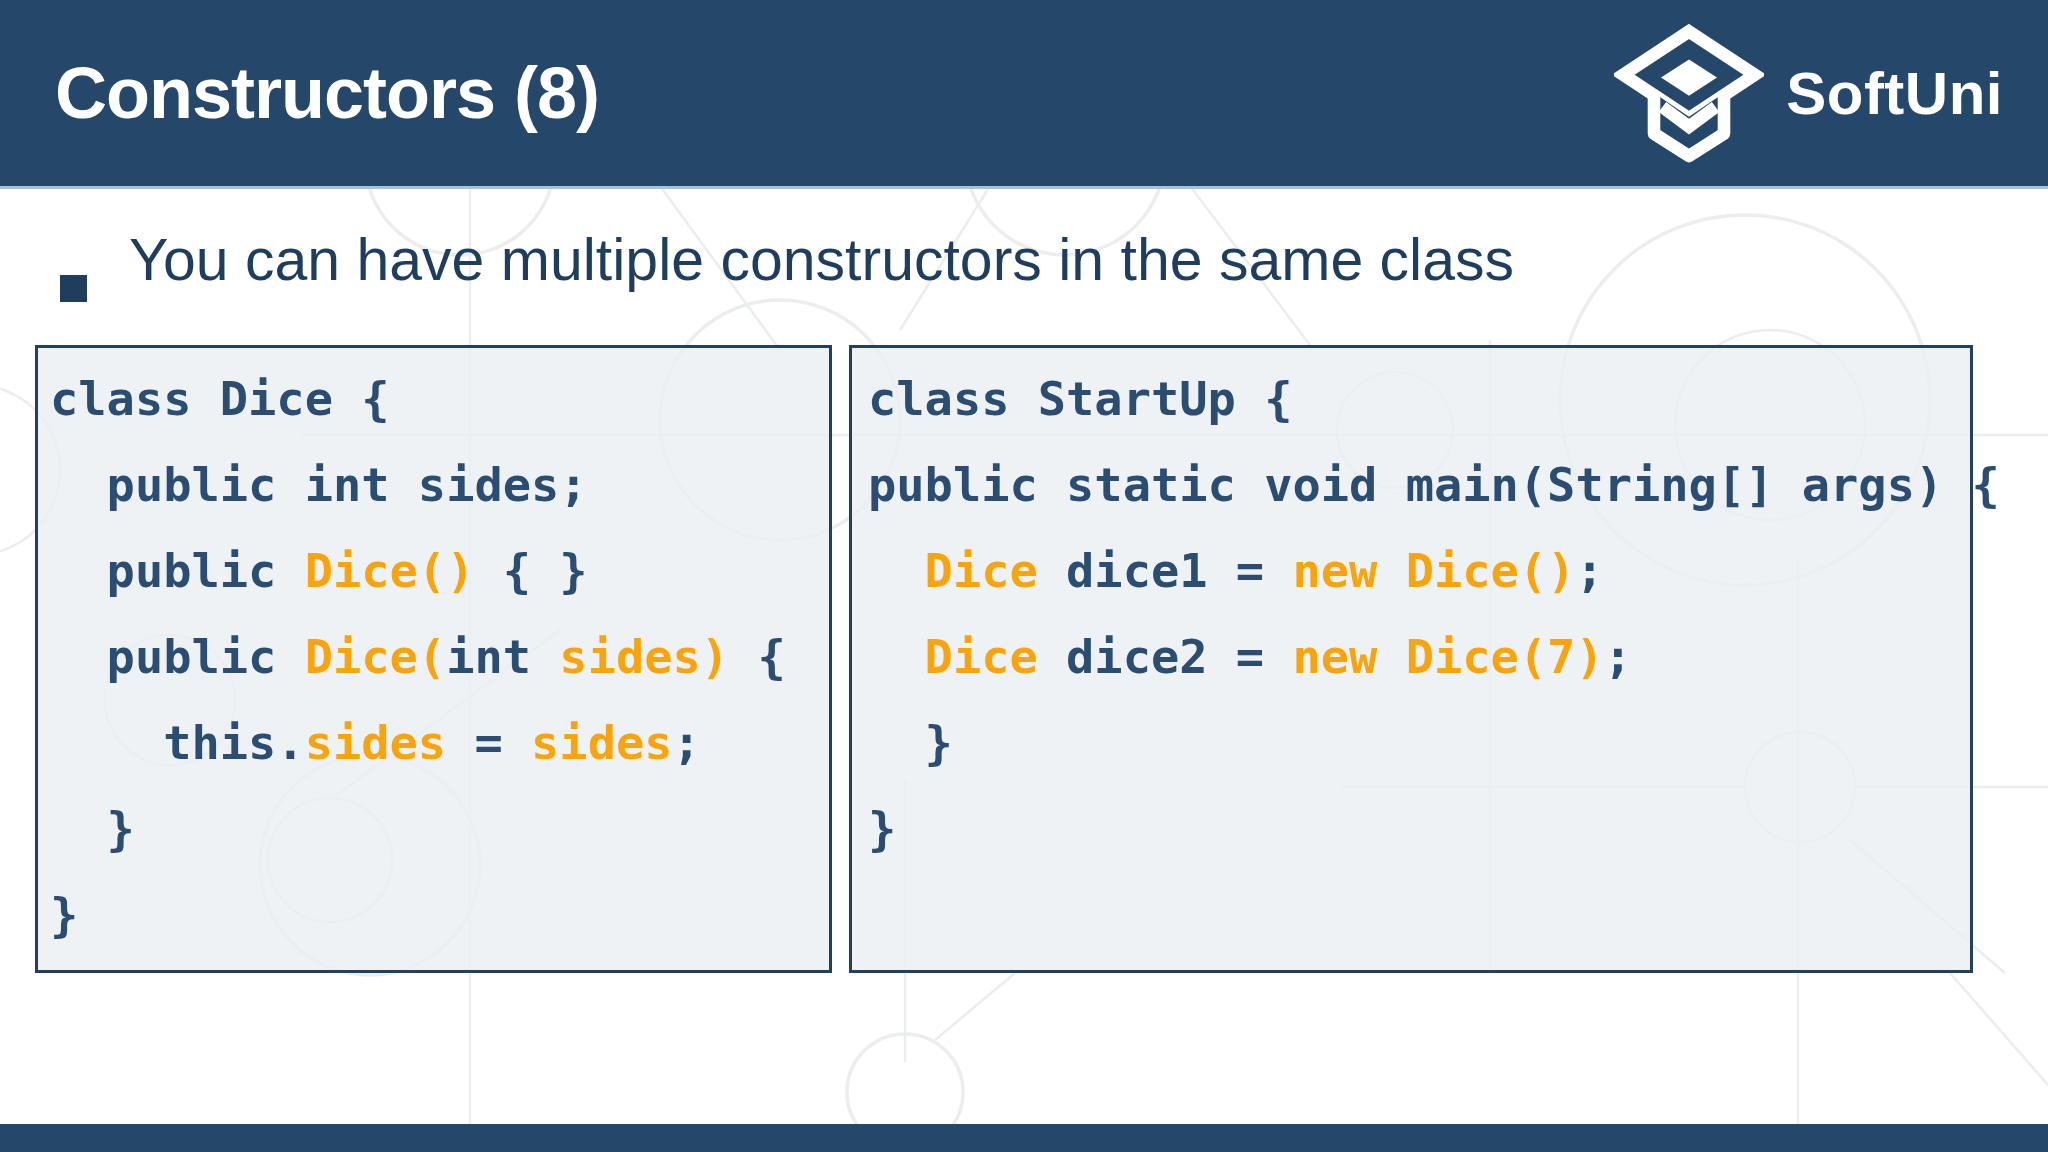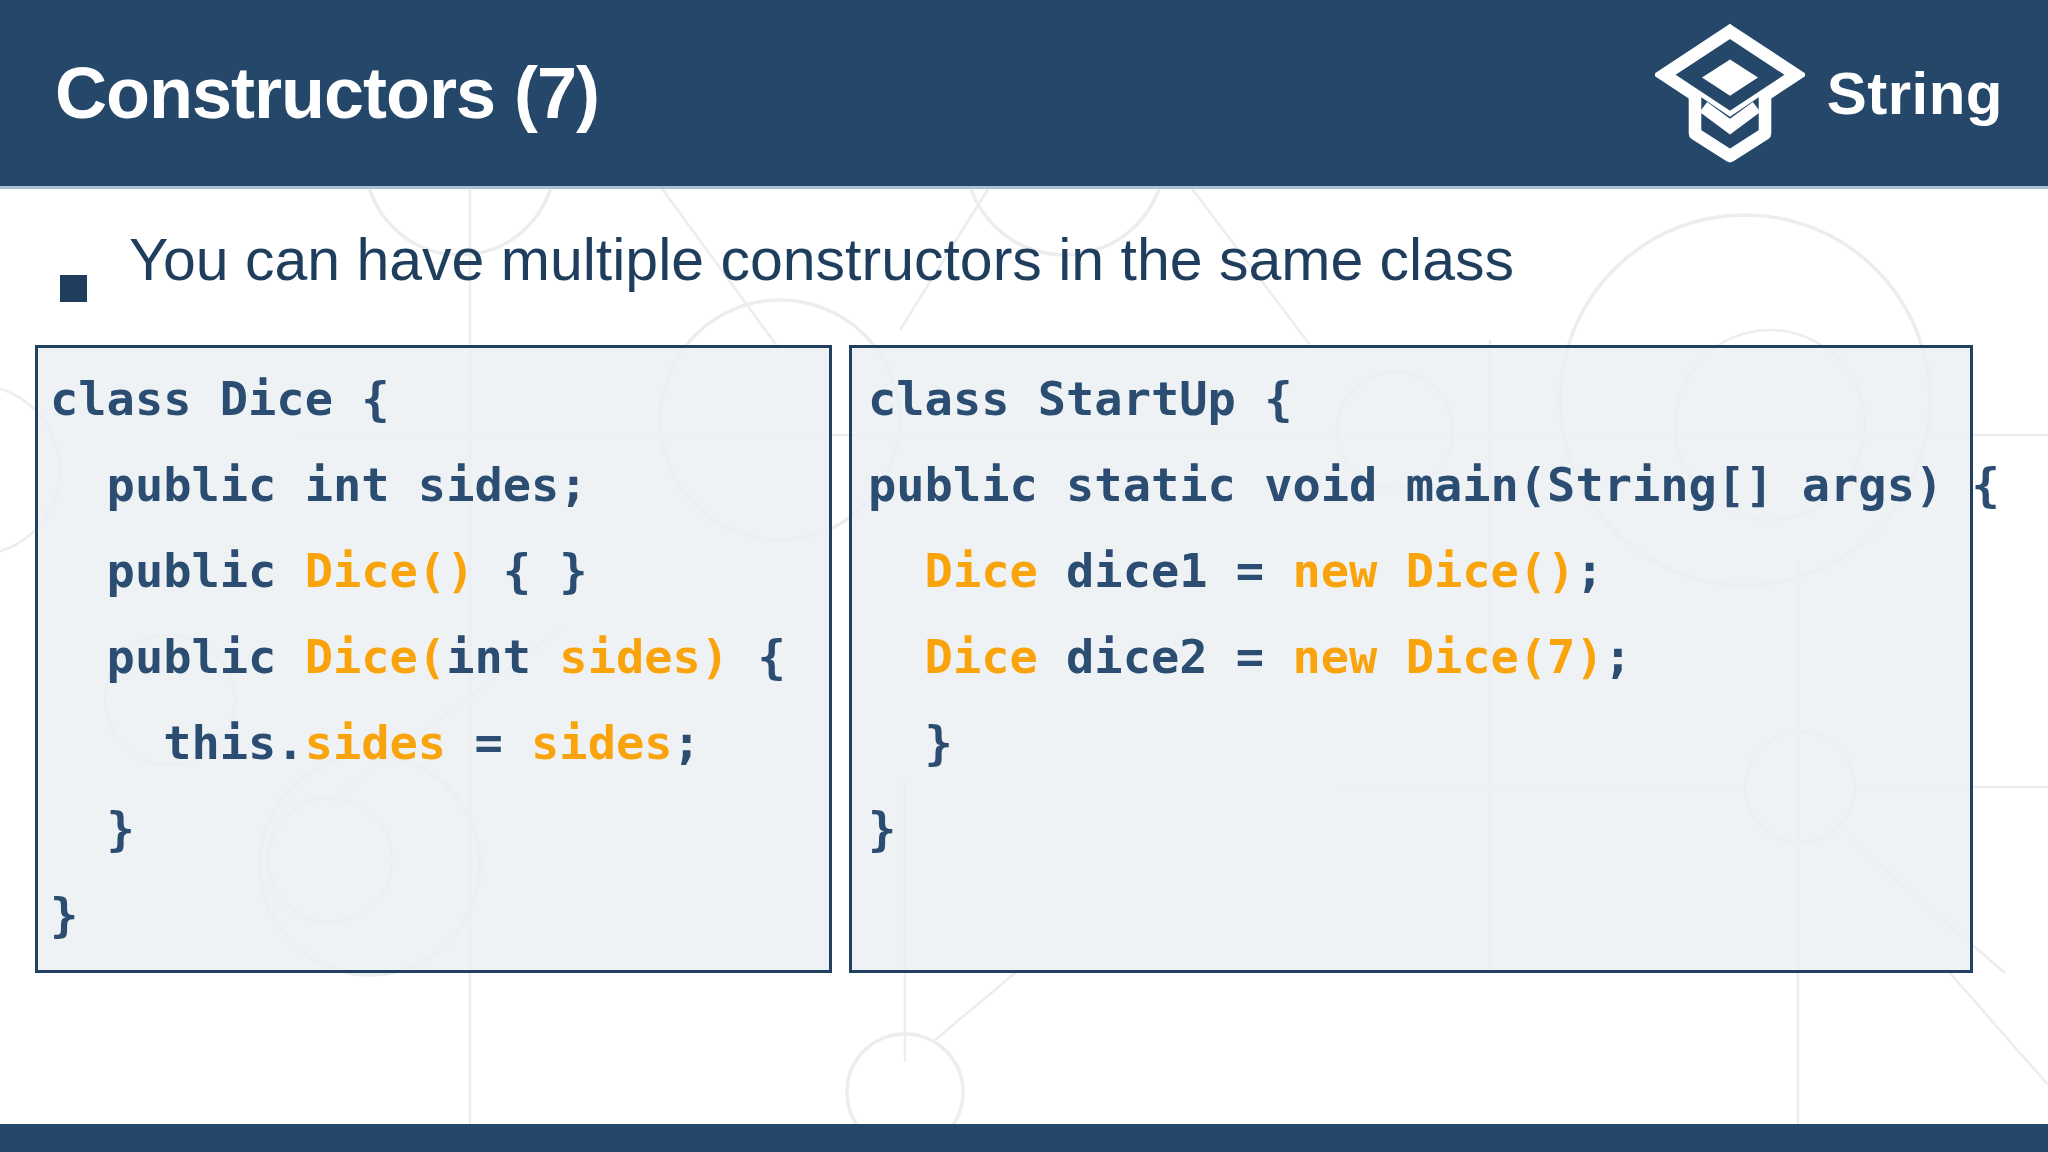--- a/index.html
+++ b/index.html
@@ -89,34 +89,34 @@
     <circle class="pat" cx="1770" cy="425" r="95"></circle>
     <circle class="pat" cx="1800" cy="787" r="55"></circle>
     <circle class="pat-heavy" cx="905" cy="1092" r="58"></circle>
     <circle class="pat-heavy" cx="370" cy="865" r="110"></circle>
     <circle class="pat" cx="330" cy="860" r="62"></circle>
     <circle class="pat" cx="170" cy="700" r="65"></circle>
     <circle class="pat" cx="-25" cy="470" r="85"></circle>
   </svg>
 
   <div class="header">
-    <h1 class="slide-title">Constructors (7)</h1>
+    <h1 class="slide-title">Constructors (8)</h1>
     <div class="brand">
       <svg class="brand-icon" viewBox="0 0 100 100">
 
         <polygon points="50,6 97,37 50,68 3,37" fill="none" stroke="#ffffff" stroke-width="9" stroke-linejoin="miter"></polygon>
 
         <polygon points="25,50 50,67 75,50 75,79 50,95 25,79" fill="var(--header-bg,#254769)" stroke="none"></polygon>
         <polyline points="25,50 25,79 50,95 75,79 75,50" fill="none" stroke="#ffffff" stroke-width="9" stroke-linejoin="round"></polyline>
 
         <polyline points="31,60 50,74 69,60" fill="none" stroke="#ffffff" stroke-width="9" stroke-linejoin="miter"></polyline>
 
         <polygon points="50,26 70,39 50,52 30,39" fill="#ffffff" stroke="none"></polygon>
       </svg>
-      <span class="brand-name">String</span>
+      <span class="brand-name">SoftUni</span>
     </div>
   </div>
 
   <div class="bullet-row">
     <span class="bullet-square"></span>
     <span class="bullet-text">You can have multiple constructors in the same class</span>
   </div>
 
   <div class="code-box left">
     <pre class="code"><div><span class="tok-n">class Dice {</span></div><div><span class="tok-n">  public int sides;</span></div><div><span class="tok-n">  public </span><span class="tok-o">Dice()</span><span class="tok-n"> { }</span></div><div><span class="tok-n">  public </span><span class="tok-o">Dice(</span><span class="tok-n">int </span><span class="tok-o">sides)</span><span class="tok-n"> {</span></div><div><span class="tok-n">    this.</span><span class="tok-o">sides</span><span class="tok-n"> = </span><span class="tok-o">sides</span><span class="tok-n">;</span></div><div><span class="tok-n">  }</span></div><div><span class="tok-n">}</span></div></pre>

